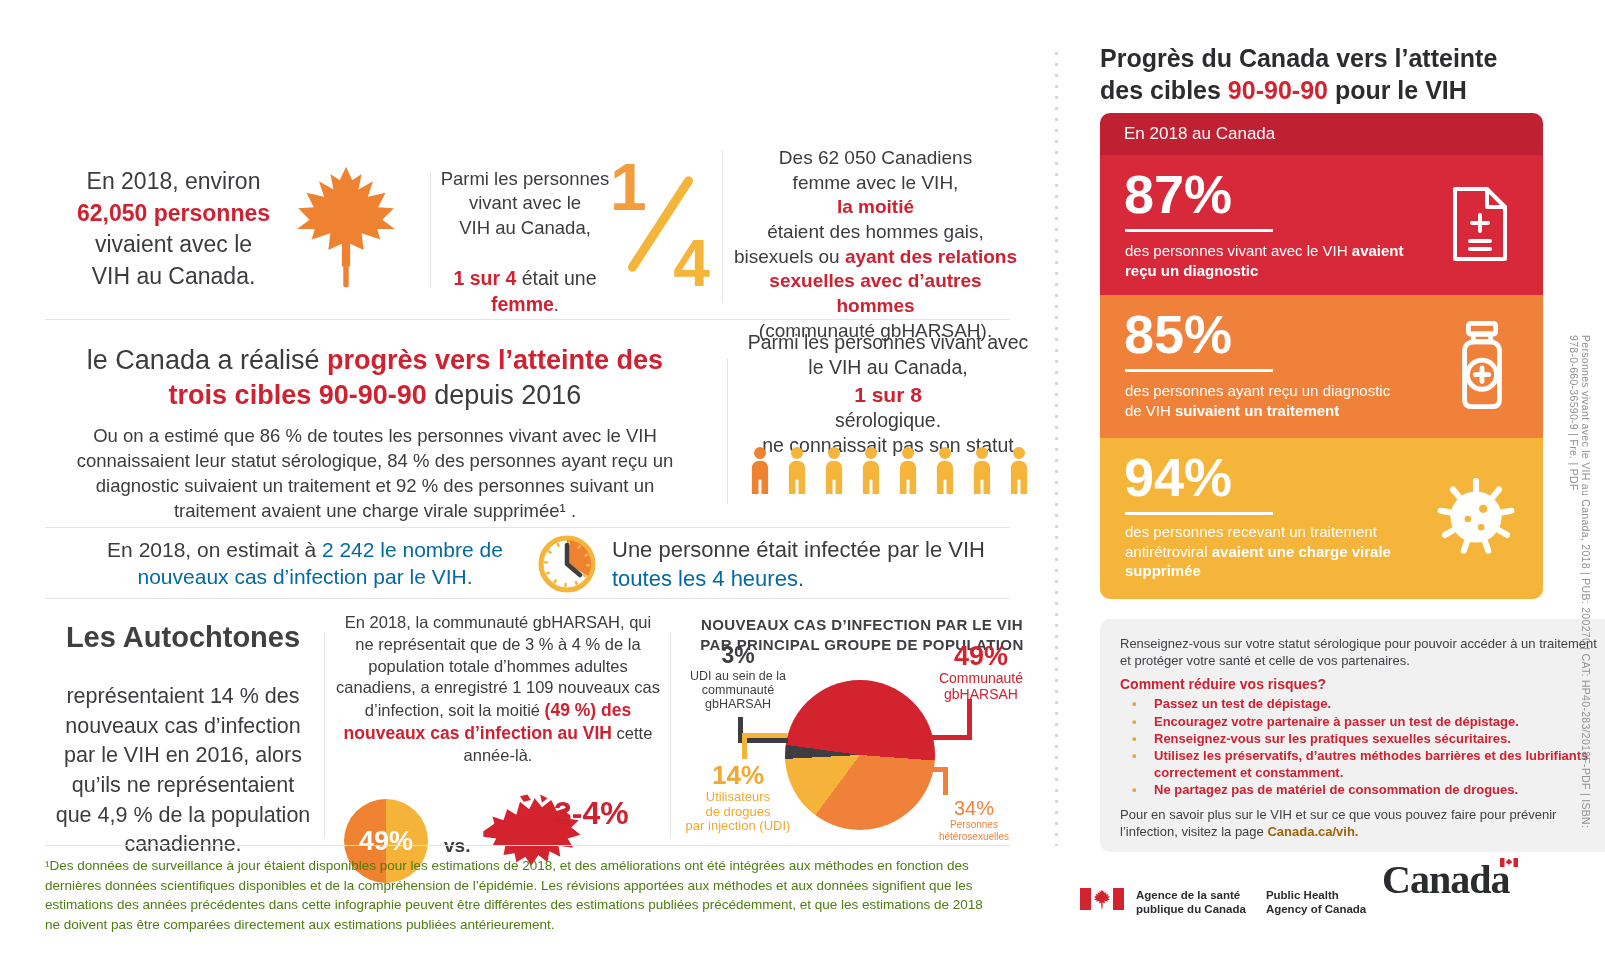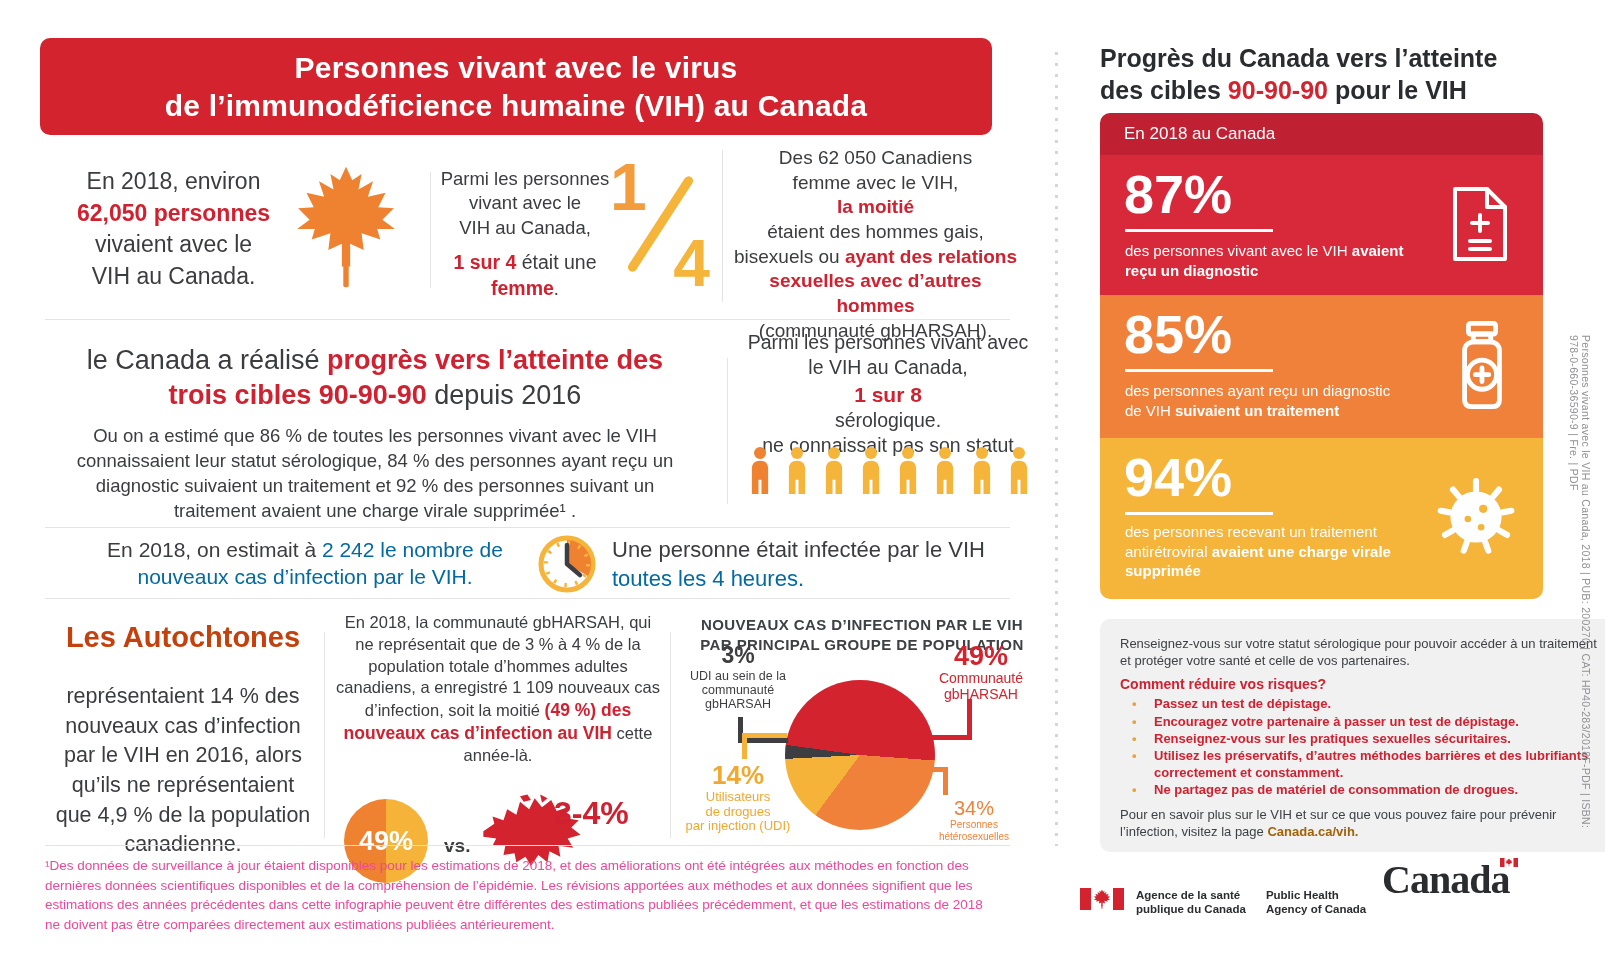--- a/index.html
+++ b/index.html
@@ -12,21 +12,21 @@
   #banner{left:40px;top:38px;width:952px;height:97px;background:#d2232f;border-radius:10px;
           display:flex;flex-direction:column;justify-content:center;align-items:center;}
   #banner .line{color:#fff;font-size:30px;font-weight:800;line-height:1.25;letter-spacing:.2px;}
 
   
   #stat1{left:46px;top:166px;width:255px;font-size:23px;line-height:1.38;}
   #stat1 .big{color:#cf2130;font-weight:800;}
   .vline{width:0;border-left:1px solid #e4e4e4;}
   #vd1{left:430px;top:172px;height:116px;}
   #quarter{left:440px;top:167px;width:170px;font-size:18.5px;line-height:1.32;}
-  #quarter .statln{margin-top:10px;font-size:19.5px;}
+  #quarter .statln{margin-top:26px;font-size:19.5px;}
   #quarter .statred{color:#cf2130;font-weight:800;}
   #fraction{left:610px;top:160px;width:100px;height:128px;}
   #frac-num{position:absolute;left:0;top:-6px;font-size:66px;font-weight:800;color:#f39c3d;line-height:1;}
   #frac-slash{position:absolute;left:46px;top:8px;width:9px;height:112px;background:#f5b43a;border-radius:5px;transform:rotate(33deg);}
   #frac-den{position:absolute;right:0;bottom:-8px;font-size:66px;font-weight:800;color:#f5b43a;line-height:1;}
   #vd2{left:722px;top:150px;height:152px;}
   #half{left:733px;top:146px;width:285px;font-size:19px;line-height:1.3;}
   #half .rb{color:#cf2130;font-weight:800;}
 
   .hline{height:0;border-top:1px solid #e4e4e4;}
@@ -45,21 +45,21 @@
   #figures{left:742px;top:447px;width:295px;display:flex;gap:11px;justify-content:center;align-items:flex-end;}
 
   
   #r3left{left:80px;top:536px;width:450px;font-size:21px;line-height:1.3;}
   #r3left .rb,#r3right .rb{color:#0369a1;font-weight:400;}
   #clock{left:535px;top:532px;width:64px;height:64px;}
   #r3right{left:612px;top:536px;width:440px;font-size:22px;line-height:1.3;text-align:left;}
 
   
   #colA{left:52px;top:622px;width:262px;}
-  #colA .t{font-size:29px;font-weight:800;color:#c2410c;line-height:1.1;margin-bottom:6px;}
+  #colA .t{font-size:29px;font-weight:800;color:#404040;line-height:1.1;margin-bottom:6px;}
   #colA .p{font-size:21.5px;line-height:1.38;margin-top:28px;}
   #vd4{left:324px;top:632px;height:206px;}
   #colB{left:336px;top:612px;width:324px;}
   #colB .p{font-size:16.5px;line-height:1.32;}
   #colB .rb{color:#cf2130;font-weight:800;font-size:17.5px;}
   #colB .graphic{position:relative;height:110px;margin-top:10px;}
   #circle49{position:absolute;left:8px;top:22px;width:84px;height:84px;border-radius:50%;
             background:linear-gradient(90deg,#ef8230 0 50%,#f6b33a 50% 100%);
             display:flex;align-items:center;justify-content:center;color:#fff;font-size:27px;font-weight:800;}
   #vslbl{position:absolute;left:108px;top:58px;font-size:19px;font-weight:700;}
@@ -86,21 +86,21 @@
   #lbl49 .pct{font-size:27px;font-weight:600;}
   #lbl49 .s{font-size:14px;}
   #lbl14{left:0px;top:146px;width:112px;color:#f0a82e;}
   #lbl14 .pct{font-size:26px;font-weight:600;}
   #lbl14 .s{font-size:13px;}
   #lbl34{left:224px;top:182px;width:136px;color:#f0813a;}
   #lbl34 .pct{font-size:20px;font-weight:400;}
   #lbl34 .s{font-size:10px;}
 
   
-  #footnote{left:45px;top:856px;width:950px;font-size:13.5px;line-height:1.45;color:#ec4899;}
+  #footnote{left:45px;top:856px;width:950px;font-size:13.5px;line-height:1.45;color:#4d7c0f;}
 
   
   #dots{left:1055px;top:48px;width:3px;height:798px;
         background-image:radial-gradient(circle,#d6d6d6 1.5px,transparent 1.7px);
         background-size:3px 11px;background-repeat:repeat-y;}
 
   
   #rp-title{left:1100px;top:42px;width:450px;font-size:25px;font-weight:800;color:#2b2c30;line-height:1.28;}
   #rp-title .rb{color:#d2232f;}
   #rp-head{left:1100px;top:113px;width:443px;height:42px;background:#bf2132;border-radius:10px 10px 0 0;
@@ -140,24 +140,20 @@
   #phac .en{margin-left:20px;}
   #wordmark{left:1382px;top:856px;width:150px;height:52px;}
   #wordmark .wm{font-family:"Liberation Serif",serif;font-weight:700;font-size:40px;color:#2b2c30;letter-spacing:-1px;}
   #wordmark svg{position:absolute;right:14px;top:2px;}
 </style>
 </head>
 <body>
 
 <div id="root">
 
-  <div id="banner" class="abs">
-    <div class="line">Personnes vivant avec le virus</div>
-    <div class="line">de l’immunodéficience humaine (VIH) au Canada</div>
-  </div>
 
   <div id="stat1" class="abs ctr">
     <div>En 2018, environ</div>
     <div class="big">62,050 personnes</div>
     <div>vivaient avec le</div>
     <div>VIH au Canada.</div>
   </div>
 
   <div class="abs" style="left:294px;top:166px;">
     <svg width="104" height="122" viewBox="0 0 100 116" fill="#ef8230">

